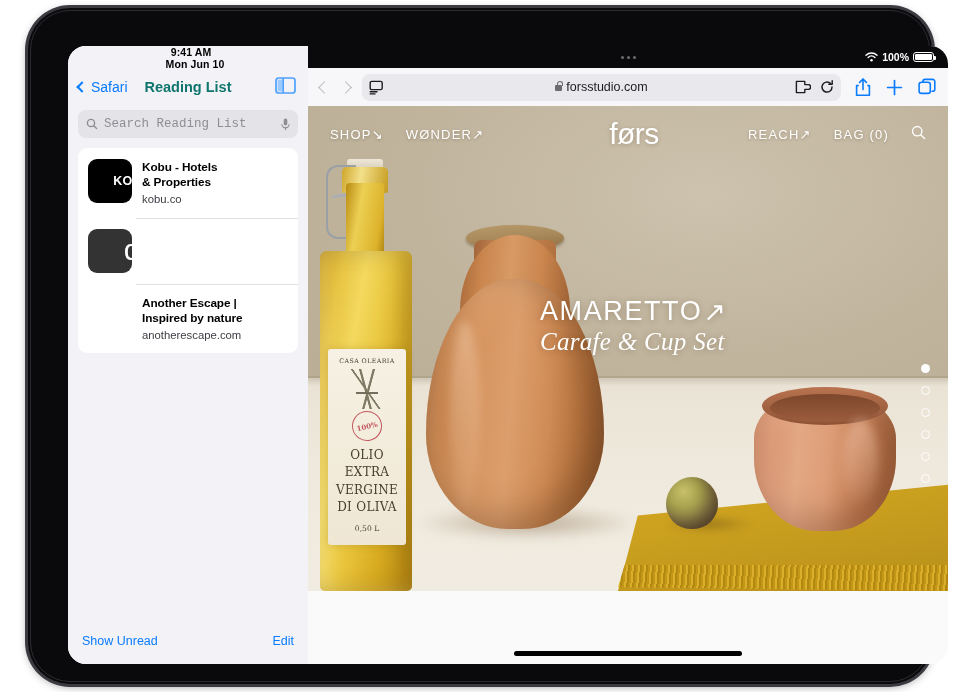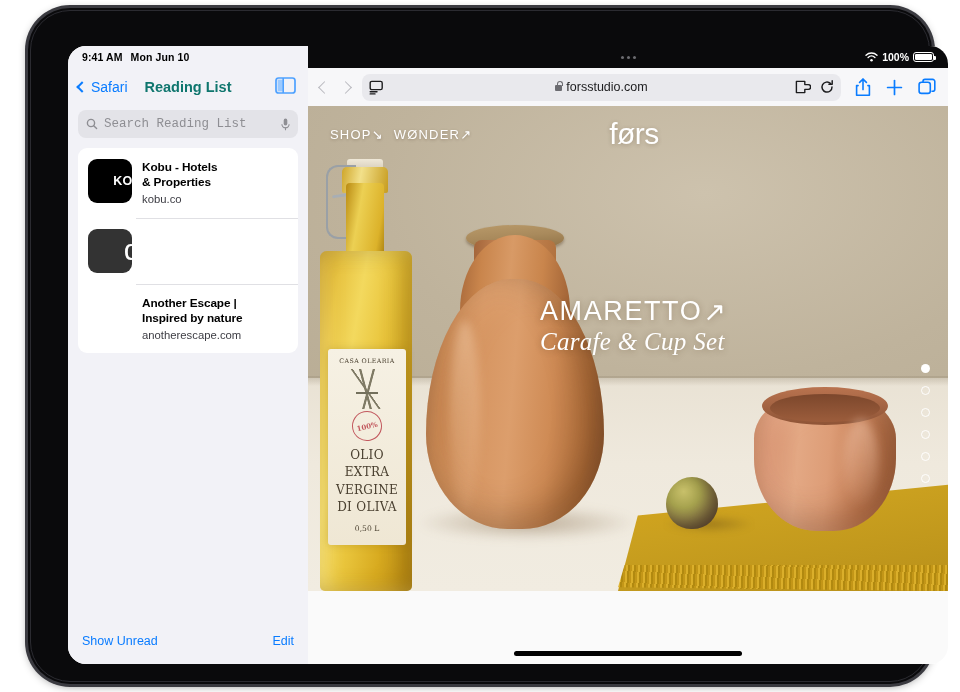--- a/index.html
+++ b/index.html
@@ -41,20 +41,21 @@
     background: #f2f2f7;
     display: flex; flex-direction: column;
     position: relative;
   }
   .status-bar {
     height: 22px;
     display: flex; align-items: center;
     padding: 0 0 0 14px;
     font-size: 10.5px; font-weight: 600; color: #000;
     letter-spacing: .1px;
+    flex-direction: column;
   }
   .status-time { margin-right: 8px; }
   .status-date { font-weight: 600; }
 
   .sb-header {
     height: 38px;
     display: flex; align-items: center;
     padding: 0 12px 0 10px;
     position: relative;
   }
@@ -415,21 +416,21 @@
 
   
   .site-nav {
     position: absolute; left: 0; right: 0; top: 0; height: 56px;
     display: flex; align-items: center;
     padding: 0 22px;
     color: #fff;
     font-size: 13px; letter-spacing: 1.2px;
     z-index: 6;
   }
-  .nav-left, .nav-right { display: flex; align-items: center; gap: 10px; }
+  .nav-left, .nav-right { display: flex; align-items: center; gap: 22px; }
   .nav-right { margin-left: auto; }
   .nav-link { cursor: pointer; white-space: nowrap; text-shadow: 0 1px 3px rgba(60,40,20,.3); }
   .brand {
     position: absolute; left: 12px; right: 0; text-align: center;
     font-size: 30px; letter-spacing: -.5px; font-weight: 400;
     pointer-events: none;
     text-shadow: 0 1px 4px rgba(60,40,20,.25);
   }
   .brand span { cursor: pointer; pointer-events: auto; }
 
@@ -694,20 +695,34 @@
               </span>
               <span class="nav-link">
                 <span>WØNDER</span><span>↗</span>
               </span>
             </div>
 
             <div class="brand">
               <span>førs</span>
             </div>
 
+            <div class="nav-right">
+              <span class="nav-link">
+                <span>REACH</span><span>↗</span>
+              </span>
+              <span class="nav-link">
+                <span>BAG (0)</span>
+              </span>
+              <span class="nav-link">
+                <svg width="15" height="15" viewBox="0 0 15 15">
+                  <circle cx="6.2" cy="6.2" r="4.7" stroke="#fff" stroke-width="1.35" fill="none"></circle>
+                  <line x1="9.7" y1="9.7" x2="13.6" y2="13.6" stroke="#fff" stroke-width="1.35" stroke-linecap="round"></line>
+                </svg>
+              </span>
+            </div>
           </div>
 
           <div class="hero-copy">
             <div class="hero-title">
               <span>AMARETTO</span>
               <span>↗</span>
             </div>
             <div class="hero-sub">Carafe &amp; Cup Set</div>
           </div>
 

